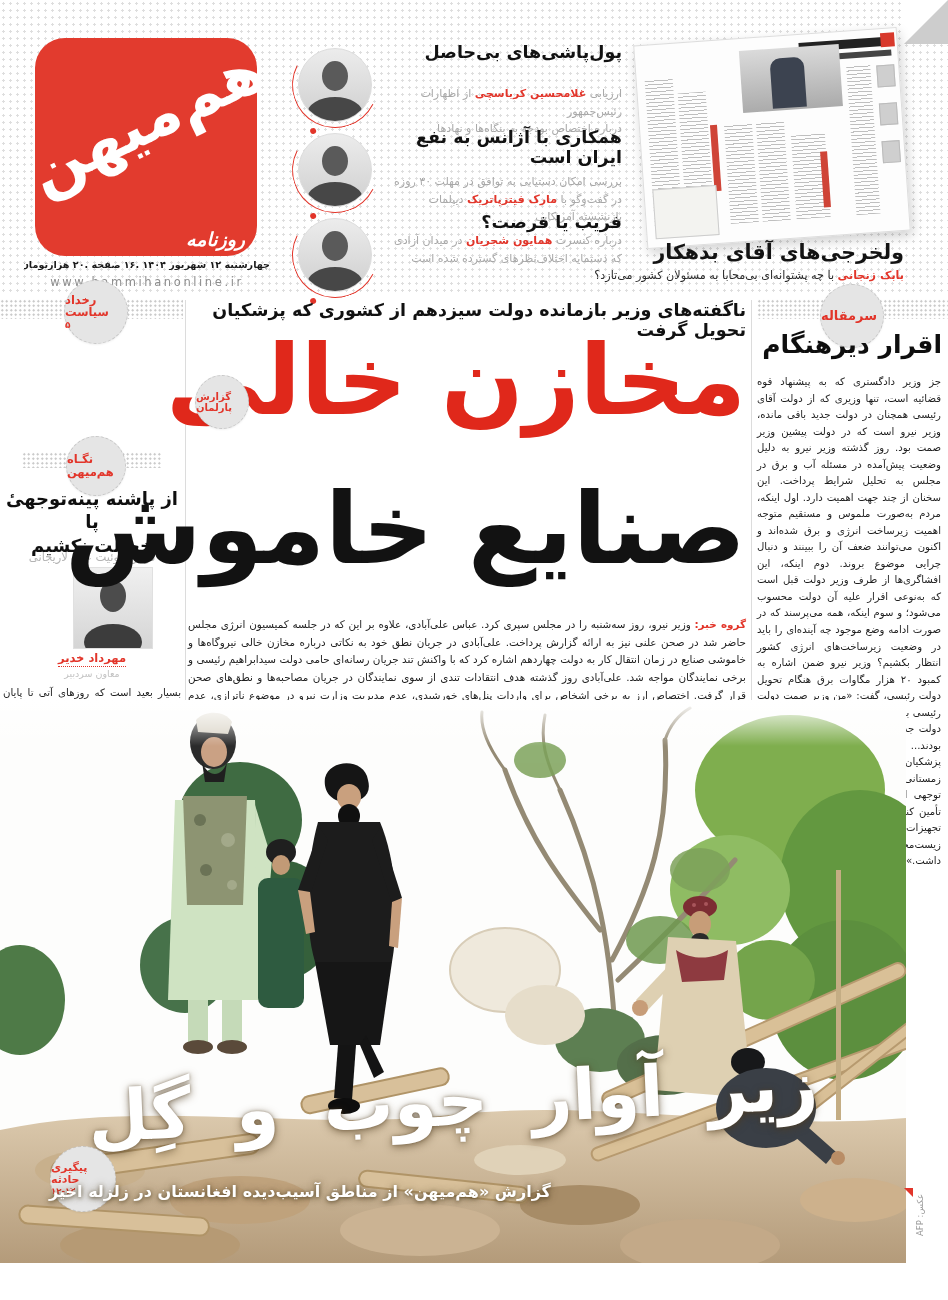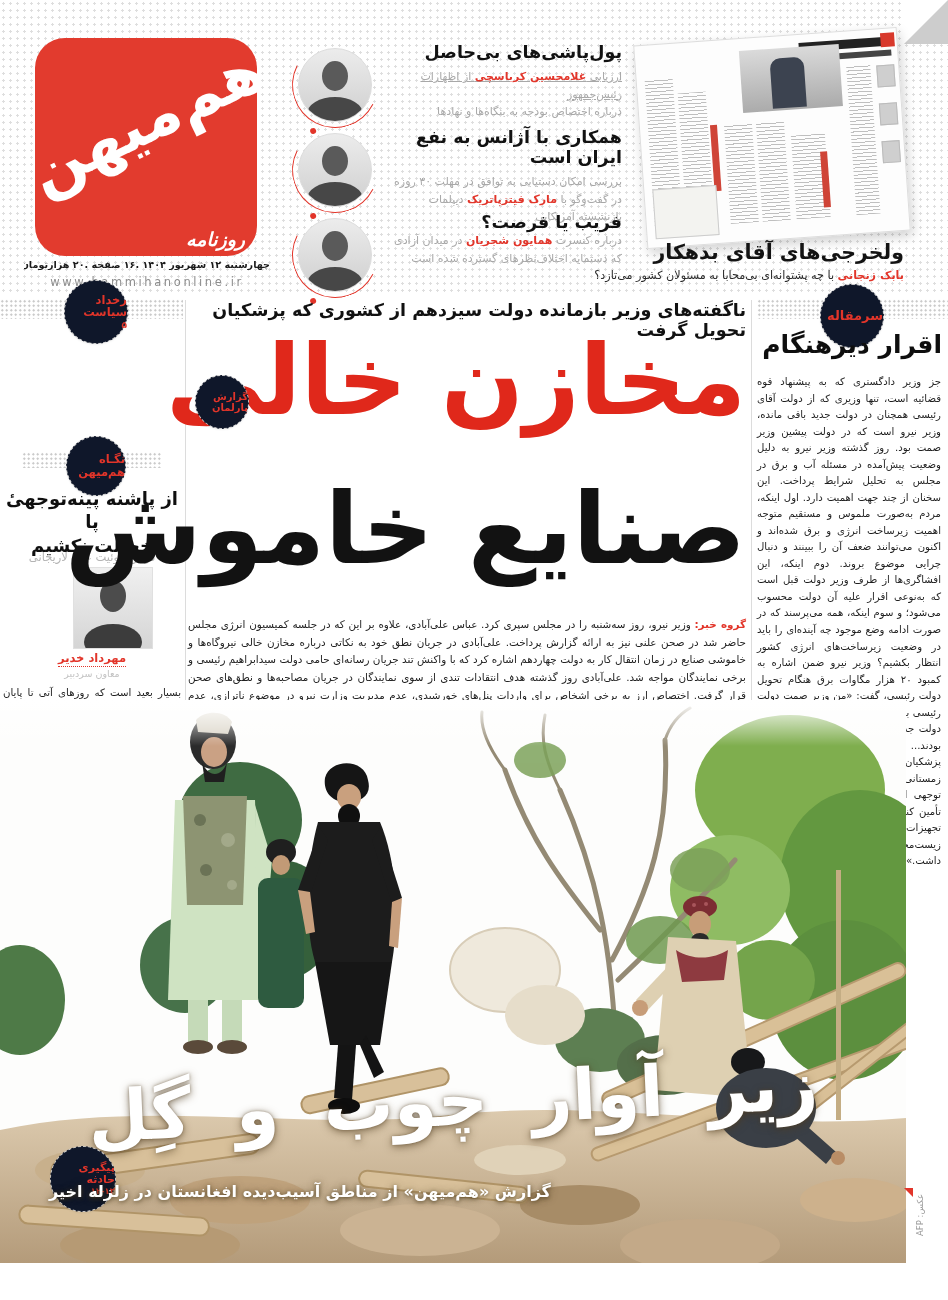--- a/index.html
+++ b/index.html
@@ -1,22 +1,22 @@
 <!DOCTYPE html>
 <html lang="fa"><head>
 <meta charset="utf-8">
 <style>
   html,body{margin:0;padding:0;background:#fff;}
   .page{position:relative;width:948px;height:1300px;background:#fff;overflow:hidden;
         font-family:"DejaVu Sans",sans-serif;direction:rtl;}
   .abs{position:absolute;}
   .dots{background-image:radial-gradient(#dedede 1px, transparent 1.25px);background-size:7px 7px;}
   .ribbon{background-image:radial-gradient(#c6c6c6 0.9px, transparent 1.1px);background-size:4.5px 4.5px;height:20px;}
-  .badge{background:#0f172a;border:1.5px dashed #c7c7c7;border-radius:50%;color:#e2352a;font-weight:bold;
-         display:flex;flex-direction:column;justify-content:center;text-align:right;line-height:1.12;
+  .badge{background:#e5e5e5;border:1.5px dashed #c7c7c7;border-radius:50%;color:#e2352a;font-weight:bold;
+         display:flex;flex-direction:column;justify-content:center;text-align:left;line-height:1.12;
          box-shadow:0 1px 2px rgba(0,0,0,.06);}
   .vline{width:1px;background:#dcdcdc;}
   
   .logo-box{left:35px;top:38px;width:222px;height:218px;background:#e23b2e;border-radius:30px;overflow:hidden;}
   .logo-script{left:-20px;top:46px;width:262px;text-align:center;font-size:62px;font-weight:bold;color:#fff;
                transform:rotate(-26deg);white-space:nowrap;}
   .logo-type{right:12px;bottom:6px;font-size:19px;font-style:italic;color:#fff;font-weight:bold;}
   .notch{right:0;top:0;width:44px;height:44px;background:#fff;}
   .fold{right:0;top:0;width:0;height:0;border-left:44px solid transparent;border-bottom:44px solid #cdcdcd;}
   .dateline{left:24px;top:259px;width:246px;font-size:9.6px;font-weight:bold;color:#1a1a1a;text-align:center;white-space:nowrap;overflow:hidden;}
@@ -105,21 +105,21 @@
     <div class="abs website">www.hammihanonline.ir</div>
 
     <div class="abs hitem" style="top:42px;">
       <div class="abs hpic">
           <div class="head"></div>
           <div class="shoulders"></div>
         </div>
       <div class="abs arc"></div>
       <div class="abs htxt">
         <div class="htitle">پول‌پاشی‌های بی‌حاصل</div>
-        <div class="hline" style="margin-top:6px;text-decoration:underline;"><span>ارزیابی </span><span class="redname">غلامحسین کرباسچی</span><span> از اظهارات رئیس‌جمهور</span></div>
+        <div class="hline" style="margin-top:23px;"><span>ارزیابی </span><span class="redname">غلامحسین کرباسچی</span><span> از اظهارات رئیس‌جمهور</span></div>
         <div class="hline"><span>درباره اختصاص بودجه به بنگاه‌ها و نهادها</span><span class="redname"></span><span></span></div>
       </div>
     </div>
 
     <div class="abs hitem" style="top:127px;">
       <div class="abs hpic">
           <div class="head"></div>
           <div class="shoulders"></div>
         </div>
       <div class="abs arc"></div>

